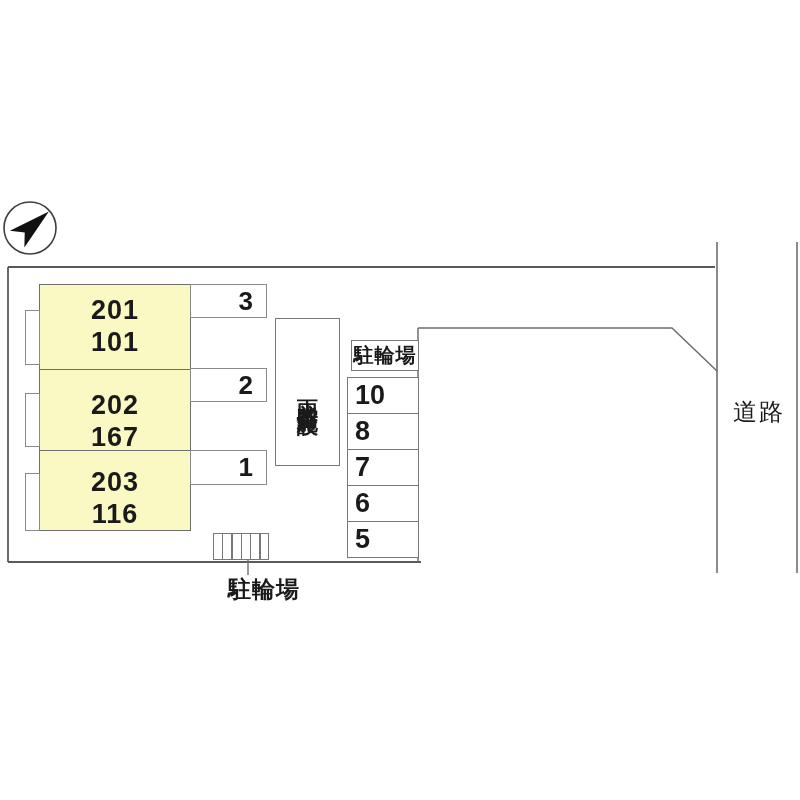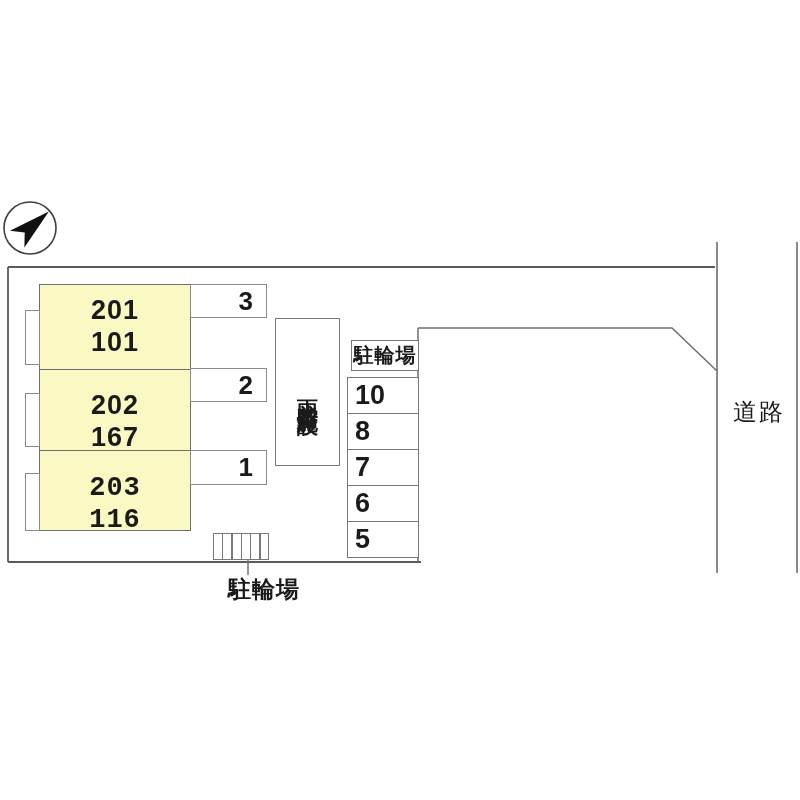--- a/index.html
+++ b/index.html
@@ -116,21 +116,21 @@
     <div class="unit" style="top:0;height:84px;">
       <span>201</span>
       <span>101</span>
     </div>
     <div class="unit-divider" style="top:84px;"></div>
     <div class="unit" style="top:84px;height:81px;margin-top:12px;">
       <span>202</span>
       <span>167</span>
     </div>
     <div class="unit-divider" style="top:165px;"></div>
-    <div class="unit" style="top:179px;height:82px;font-family:Liberation Mono, monospace;">
+    <div class="unit" style="top:173px;height:82px;">
       <span>203</span>
       <span>116</span>
     </div>
   </div>
 
   <div class="box balcony" style="left:25px;top:310px;width:15px;height:55px;"></div>
   <div class="box balcony" style="left:25px;top:393px;width:15px;height:54px;"></div>
   <div class="box balcony" style="left:25px;top:473px;width:15px;height:58px;"></div>
 
   <div class="box carport" style="left:190px;top:284px;width:77px;height:34px;">

